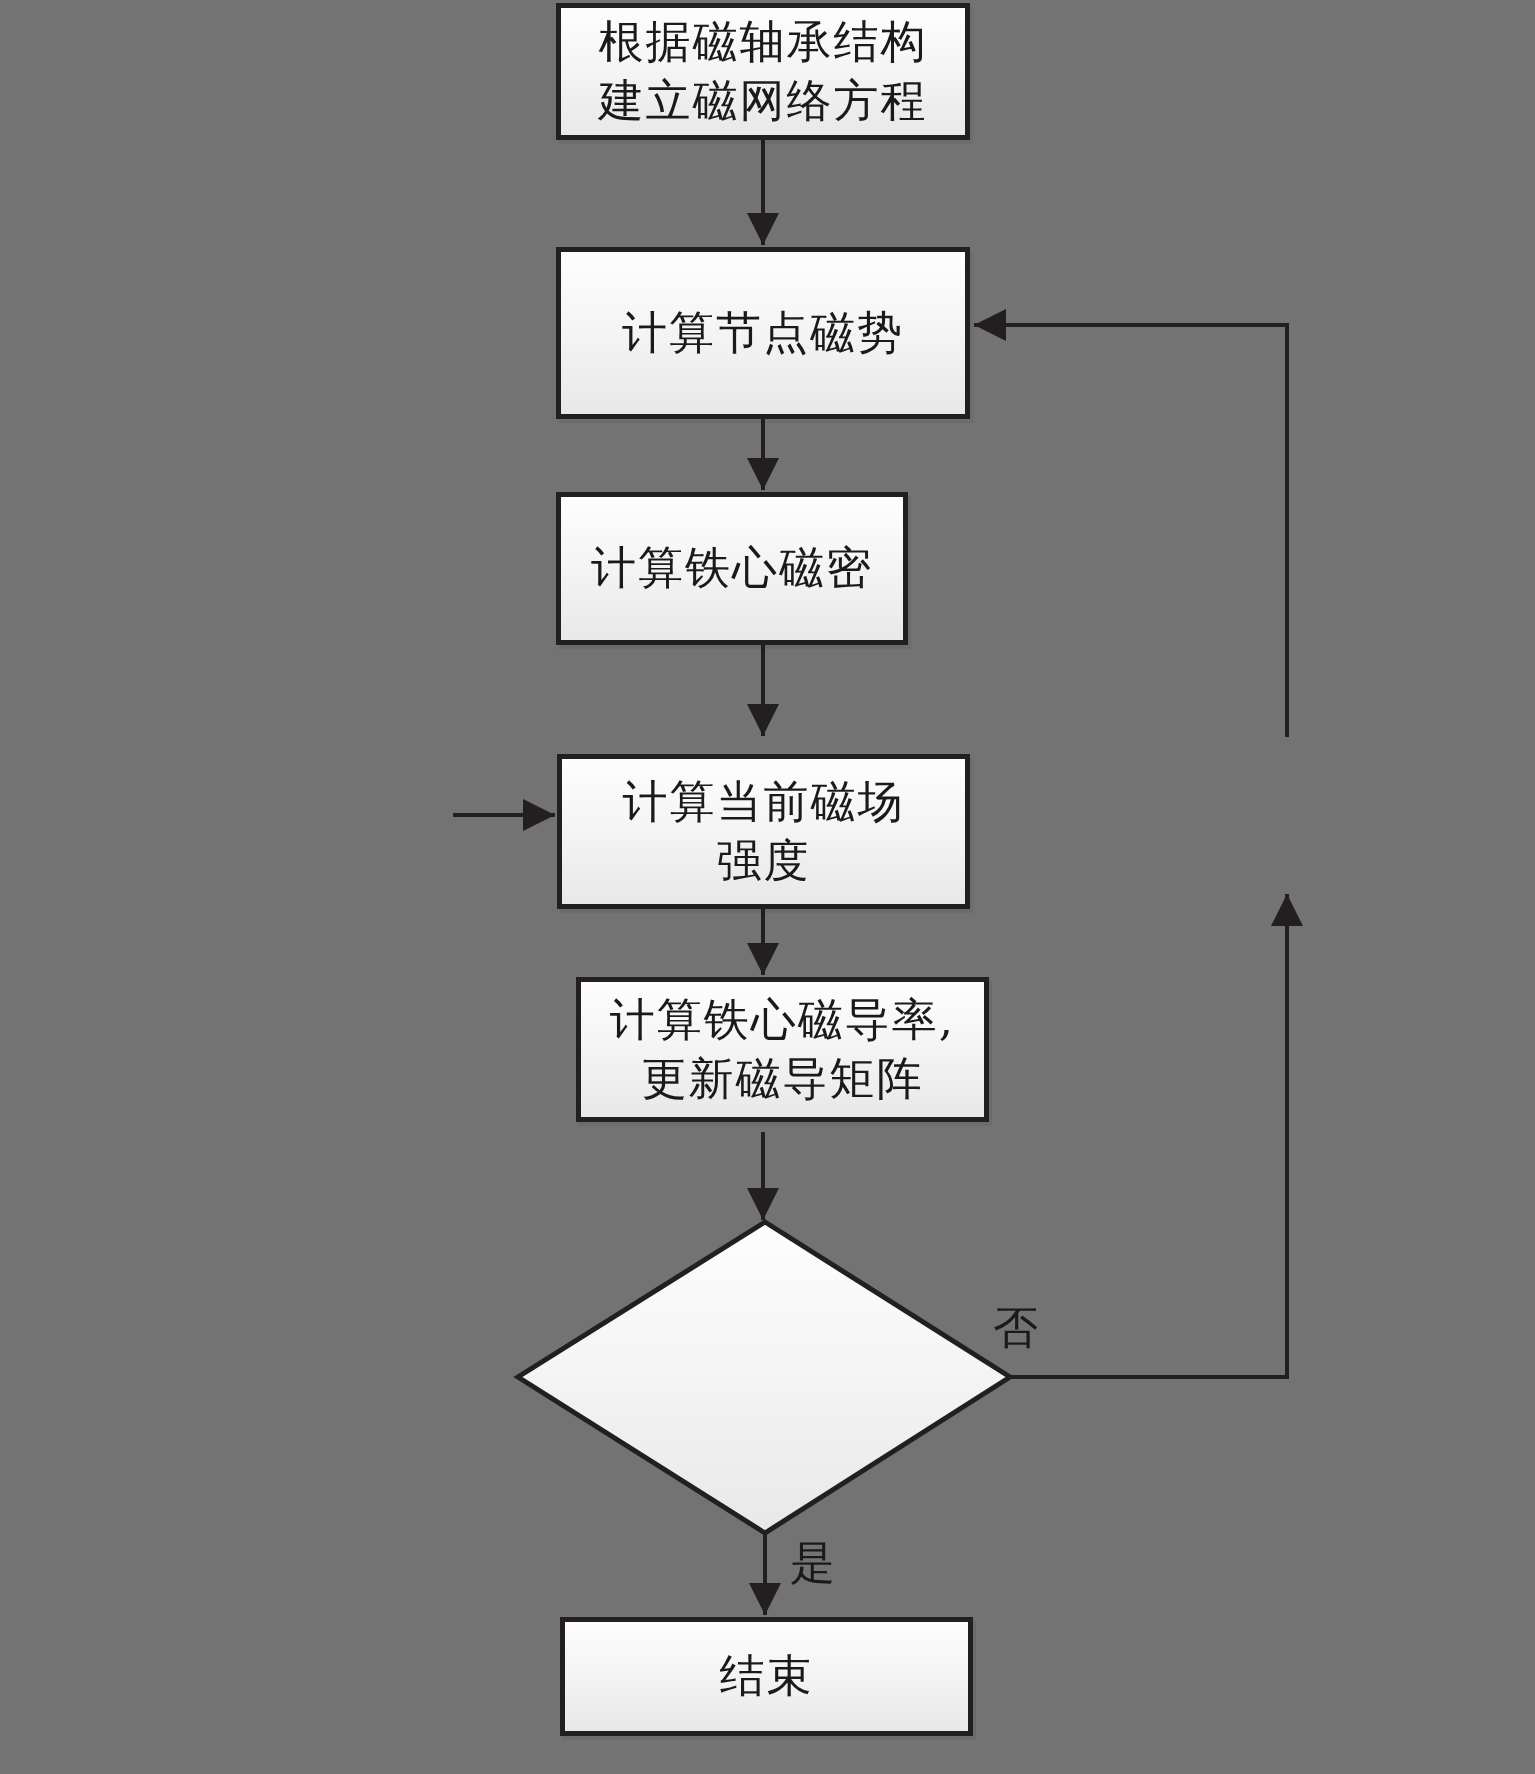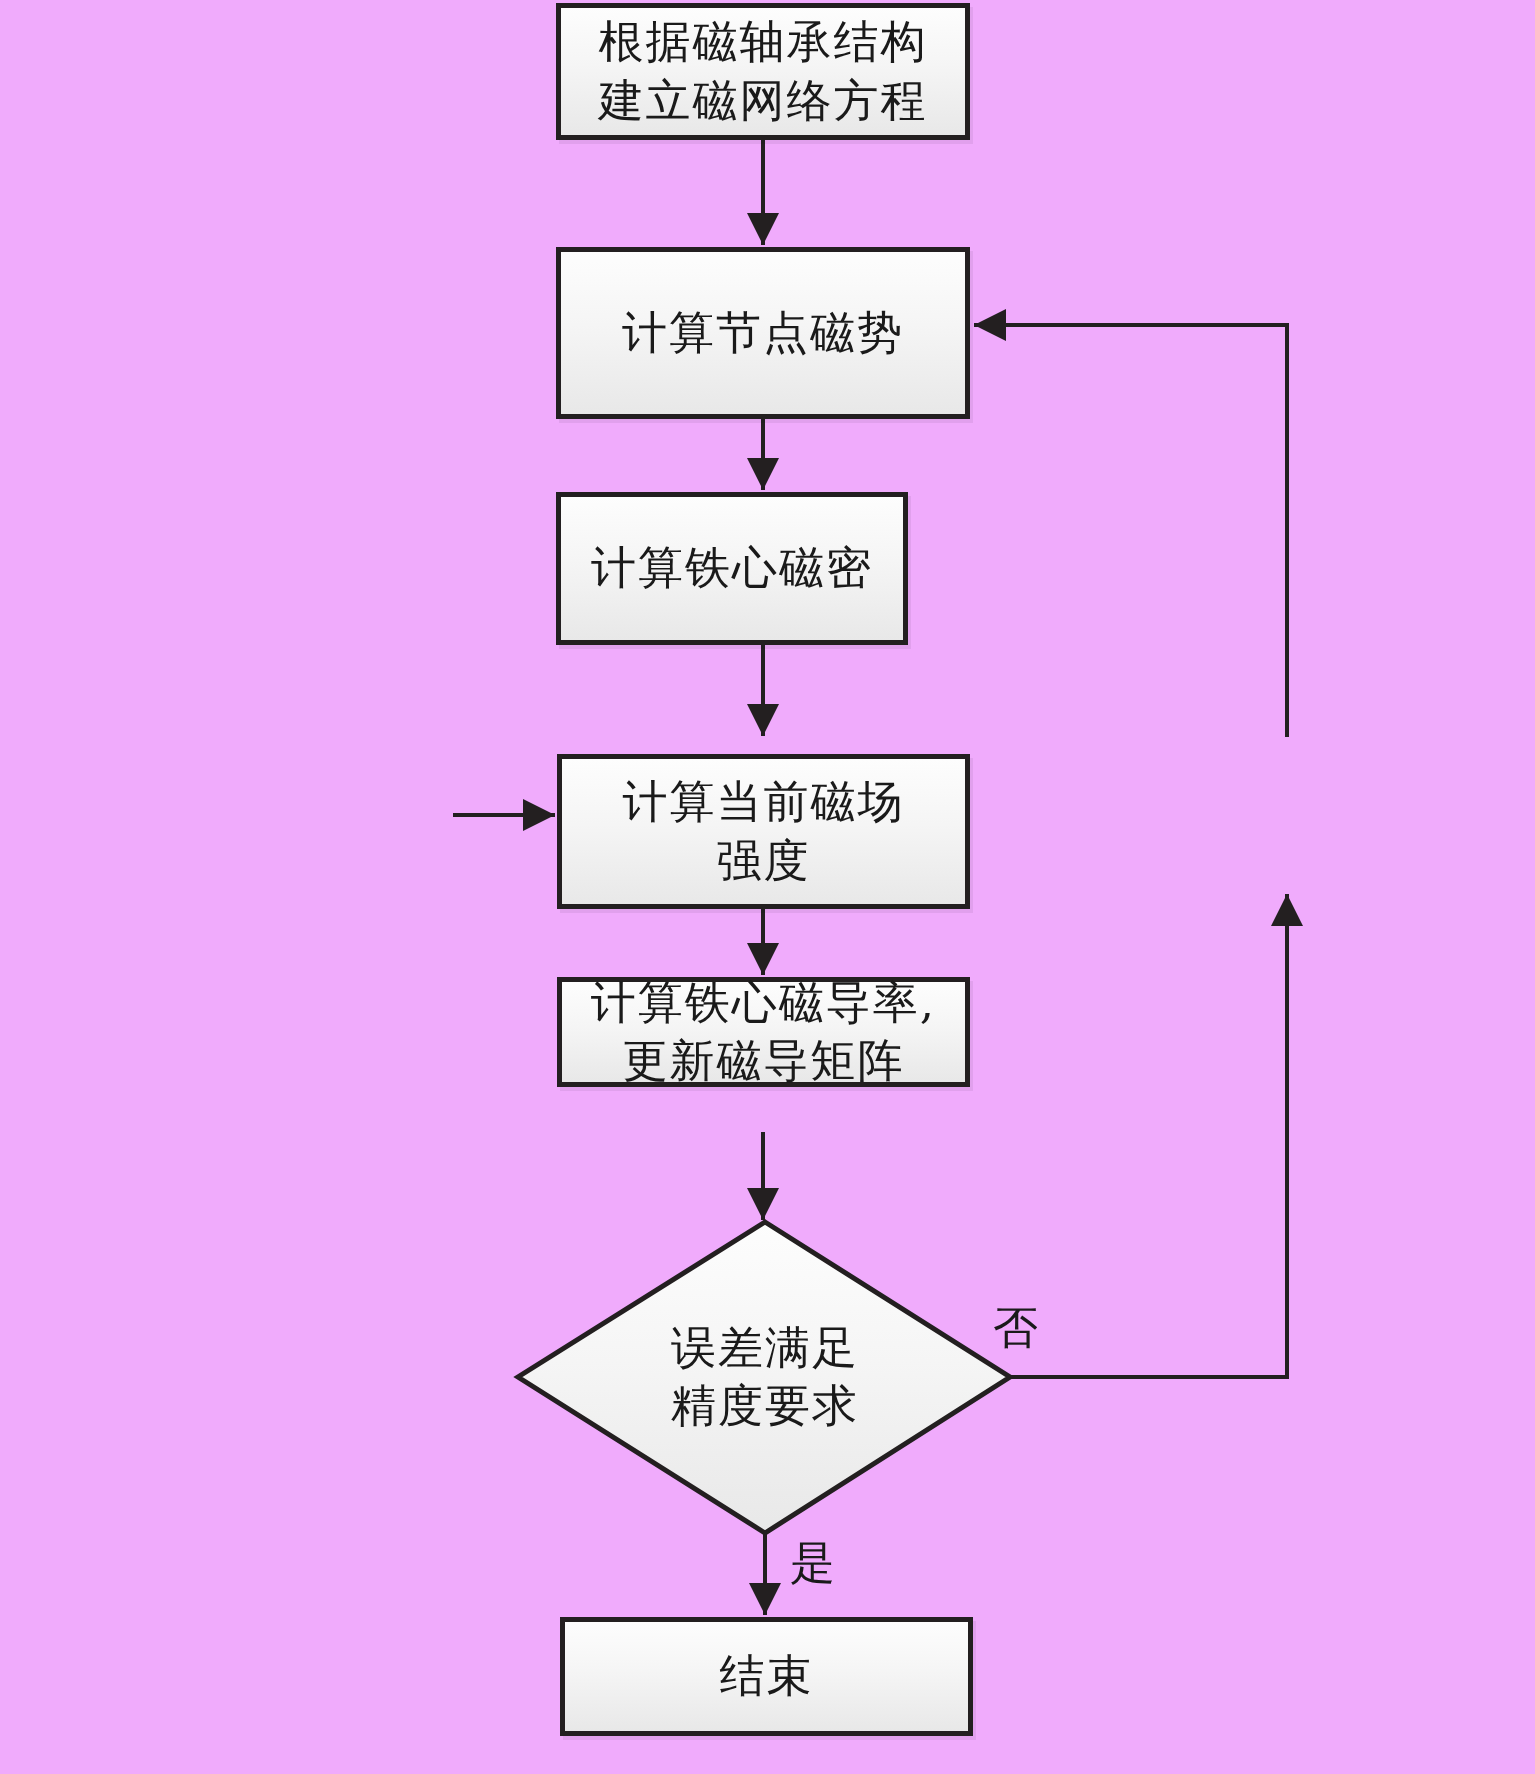--- a/index.html
+++ b/index.html
@@ -4,21 +4,21 @@
 <style>
   html, body {
     margin: 0;
     padding: 0;
     background: #ffffff;
   }
   .canvas {
     position: relative;
     width: 1535px;
     height: 1774px;
-    background: #f0abfc;
+    background: #737373;
     font-family: "DejaVu Serif", "Liberation Serif", serif;
     color: #1a1a1a;
     overflow: hidden;
   }
   .connectors {
     position: absolute;
     left: 0;
     top: 0;
     width: 1535px;
     height: 1774px;
@@ -105,33 +105,29 @@
 
   <div class="node" style="left:556px; top:492px; width:352px; height:153px">
     <span class="node-label">计算铁心磁密</span>
   </div>
 
   <div class="node" style="left:557px; top:754px; width:413px; height:155px">
     <span class="node-label">计算当前磁场
 强度</span>
   </div>
 
-  <div class="node" style="left:557px; top:977px; width:413px; height:110px">
+  <div class="node" style="left:576px; top:977px; width:413px; height:145px">
     <span class="node-label">计算铁心磁导率,
 更新磁导矩阵</span>
   </div>
 
 
 
   <div class="node" style="left:560px; top:1617px; width:413px; height:119px">
     <span class="node-label">结束</span>
   </div>
 
-  <div class="diamond-label" style="left:590px; top:1272px; width:350px; height:210px">
-    <span class="node-label">误差满足
-精度要求</span>
-  </div>
 
   <div class="edge-label" style="left:993px; top:1305px">否</div>
 
   <div class="edge-label" style="left:790px; top:1540px">是</div>
 
 </div>
 
 </body></html>

